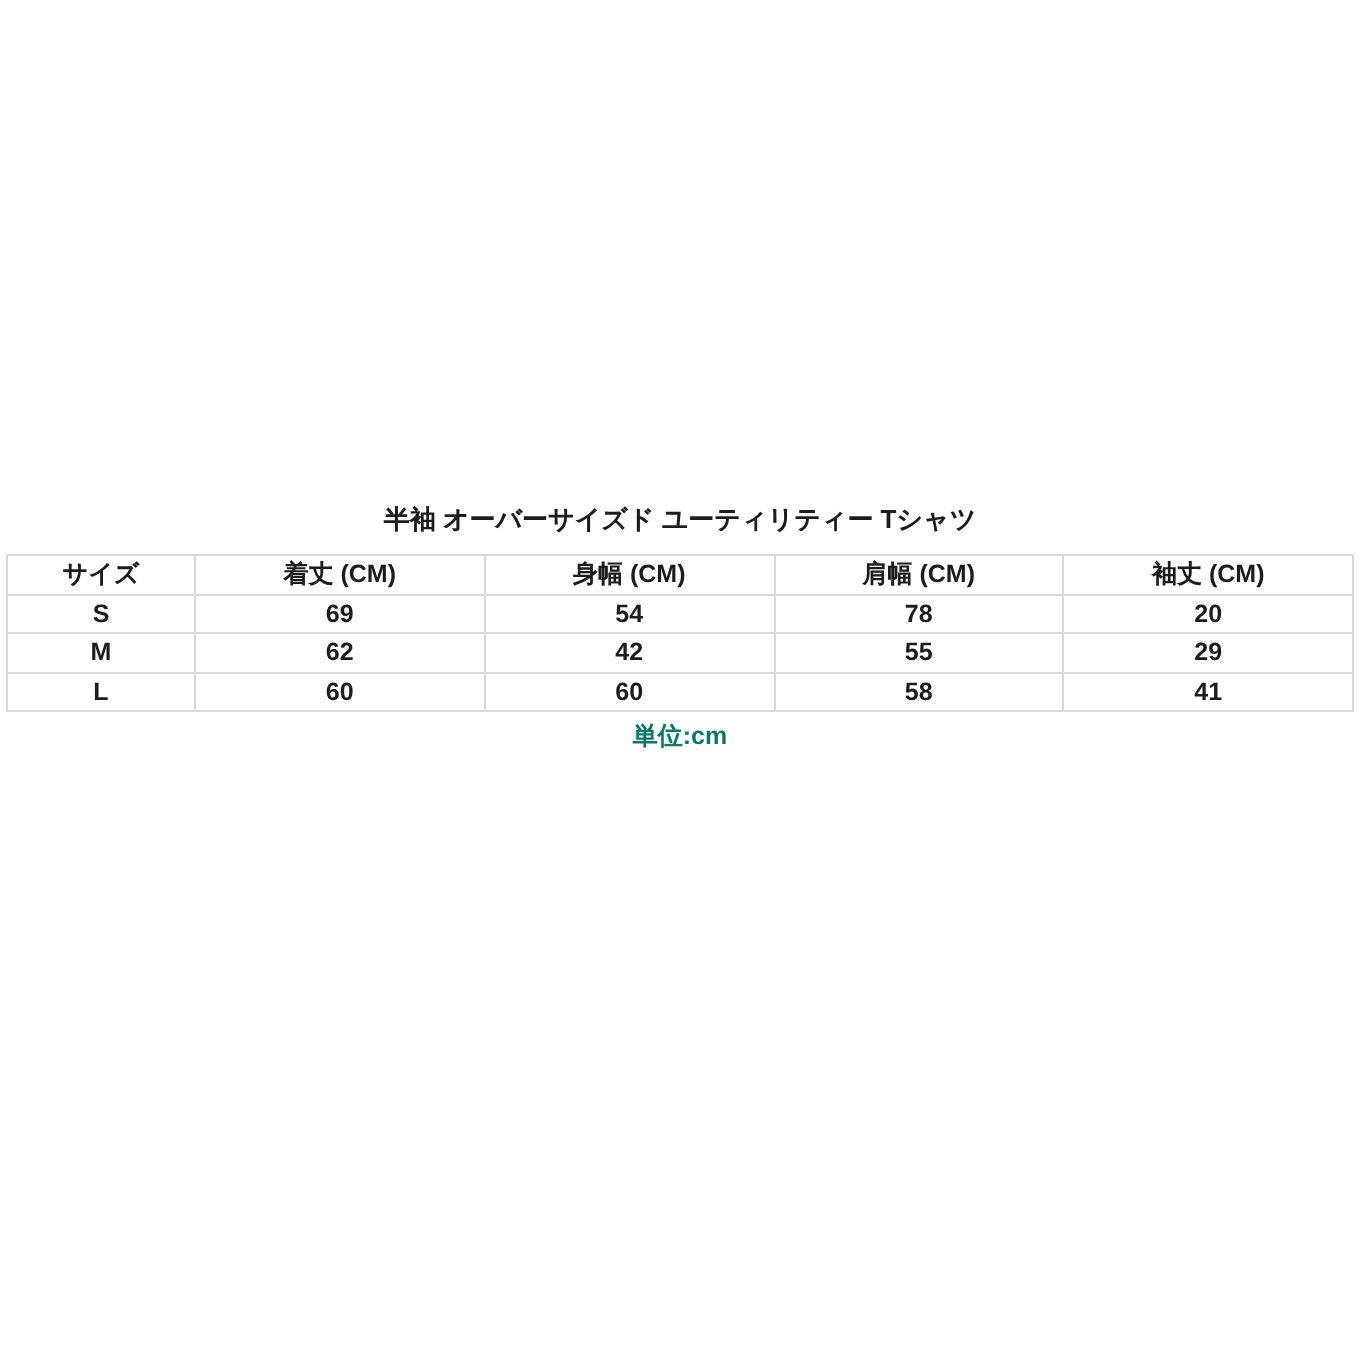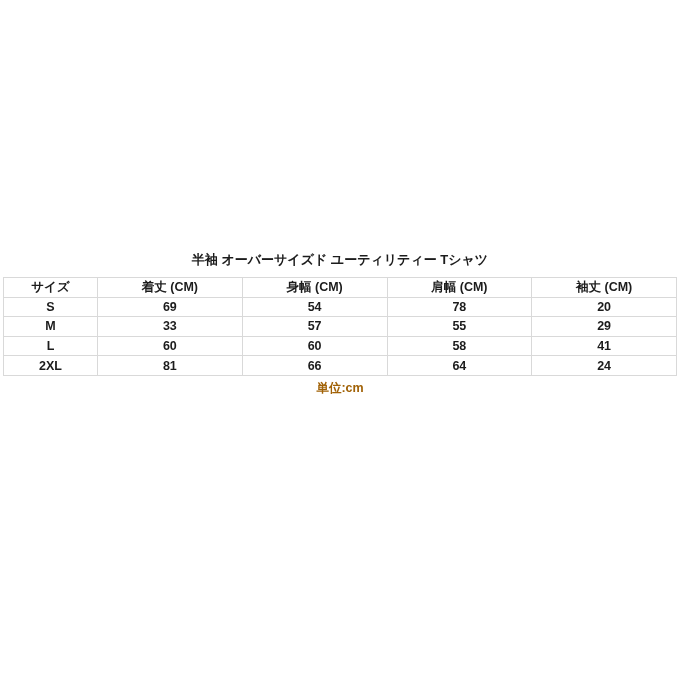--- a/index.html
+++ b/index.html
@@ -52,21 +52,21 @@
     font-weight: bold;
     color: #1c1c1c;
     background: #ffffff;
   }
   col.size-col { width: 94px; }
   .unit-note {
     margin-top: 4px;
     text-align: center;
     font-size: 12.5px;
     font-weight: bold;
-    color: #a16207;
+    color: #0f766e;
   }
 </style>
 </head>
 <body>
 
 <div class="canvas">
   <div class="content">
 
     <h1 class="title">半袖 オーバーサイズド ユーティリティー Tシャツ</h1>
 
@@ -90,38 +90,31 @@
       <tbody>
         <tr>
           <td>S</td>
           <td>69</td>
           <td>54</td>
           <td>78</td>
           <td>20</td>
         </tr>
         <tr>
           <td>M</td>
-          <td>33</td>
-          <td>57</td>
+          <td>62</td>
+          <td>42</td>
           <td>55</td>
           <td>29</td>
         </tr>
         <tr>
           <td>L</td>
           <td>60</td>
           <td>60</td>
           <td>58</td>
           <td>41</td>
         </tr>
-        <tr>
-          <td>2XL</td>
-          <td>81</td>
-          <td>66</td>
-          <td>64</td>
-          <td>24</td>
-        </tr>
       </tbody>
     </table>
 
     <div class="unit-note">単位:cm</div>
 
   </div>
 </div>
 
 </body></html>

